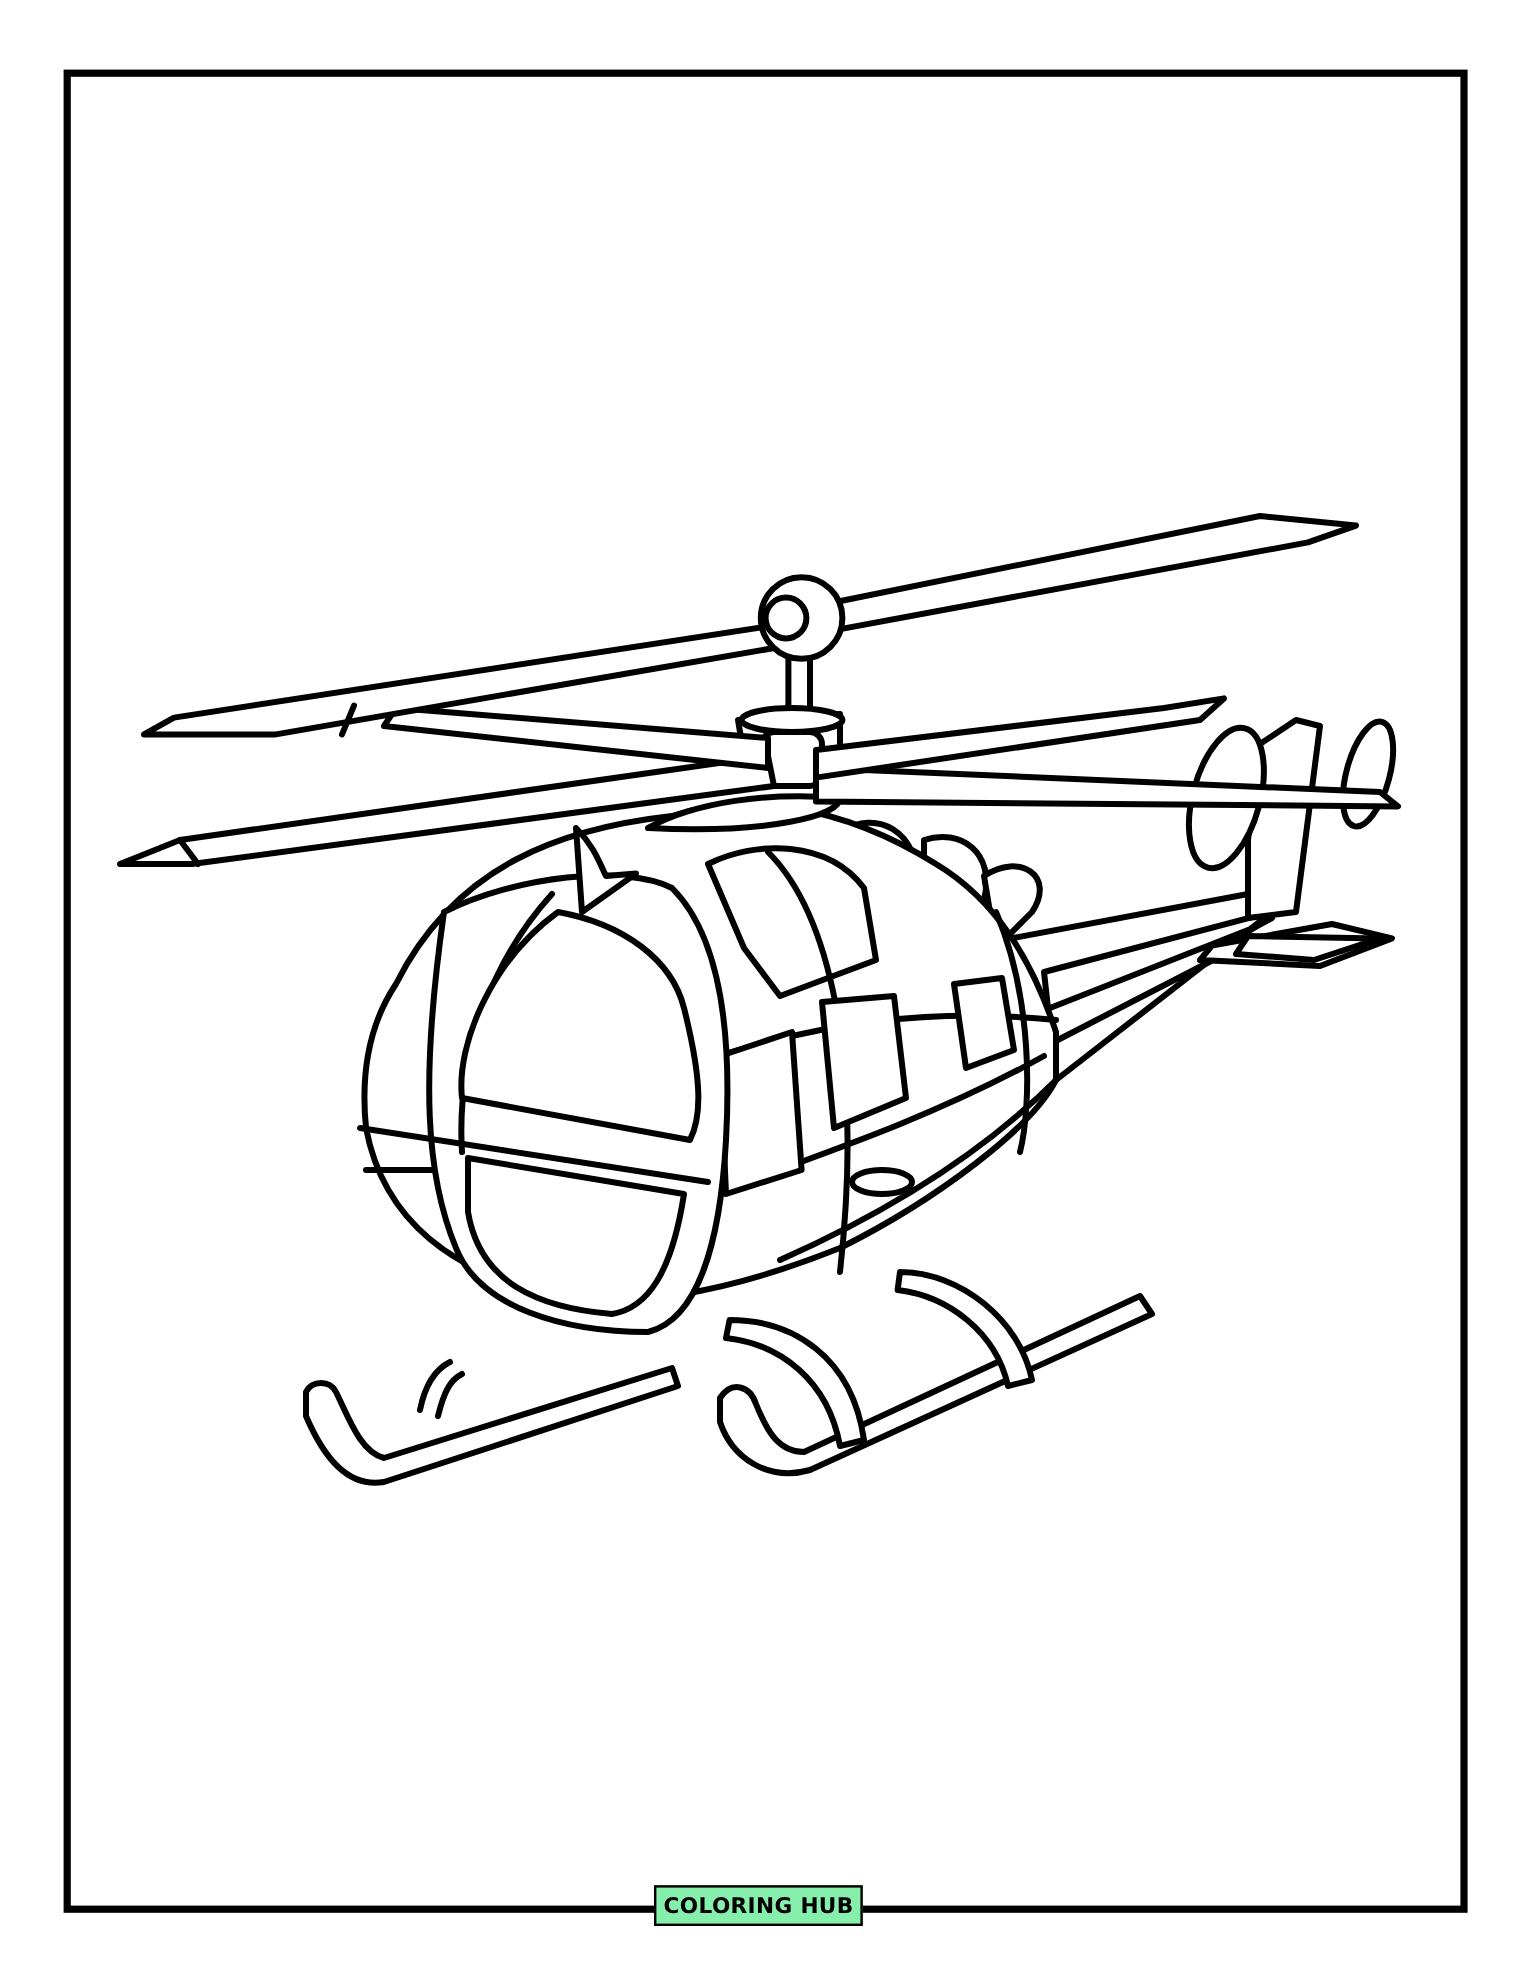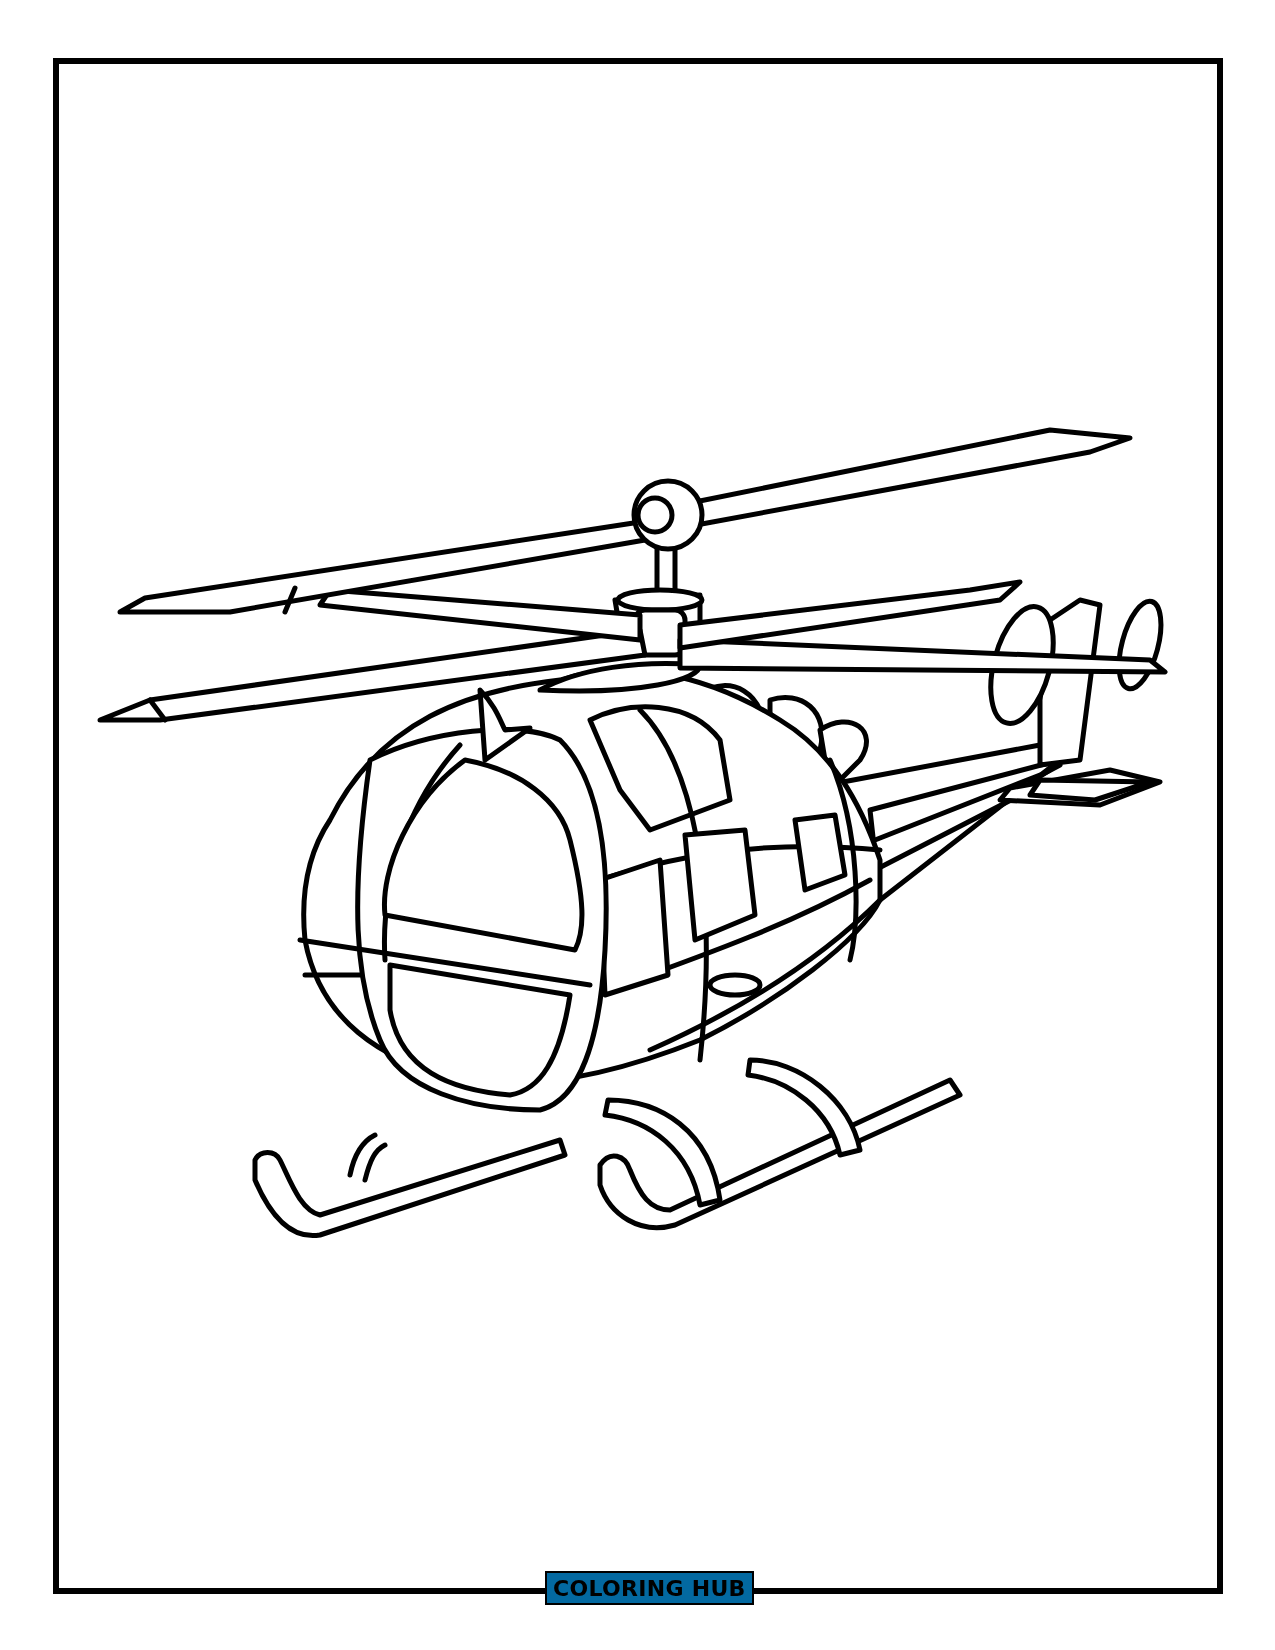--- a/index.html
+++ b/index.html
@@ -3,23 +3,23 @@
   <meta charset="utf-8">
   <style>
     html, body { margin: 0; padding: 0; background: #ffffff; }
     body { width: 1275px; height: 1650px; position: relative; overflow: hidden; font-family: "DejaVu Sans", sans-serif; }
     .page-frame {
       position: absolute; left: 53px; top: 58px; width: 1158px; height: 1524px;
       border: 6px solid #000; box-sizing: content-box;
     }
     .brand-label {
       position: absolute; left: 545px; top: 1571px; height: 30px;
-      padding: 0 6px; background: #0369a1; border: 2px solid #000;
+      padding: 0 6px; background: #86efac; border: 2px solid #000;
       display: flex; align-items: center; justify-content: center;
-      font-family: "DejaVu Sans", sans-serif; font-weight: bold; font-size: 22px;
+      font-family: "DejaVu Sans", sans-serif; font-weight: bold; font-size: 18px;
       letter-spacing: 0.3px; color: #000; white-space: nowrap;
     }
     .artwork { position: absolute; left: 0; top: 0; width: 1275px; height: 1650px; }
     .artwork path, .artwork ellipse, .artwork circle, .artwork rect, .artwork polyline, .artwork polygon, .artwork line {
       fill: #fff; stroke: #000; stroke-width: 5; stroke-linejoin: round; stroke-linecap: round;
     }
     .artwork .nofill { fill: none; }
   </style>
 </head>
 <body>

